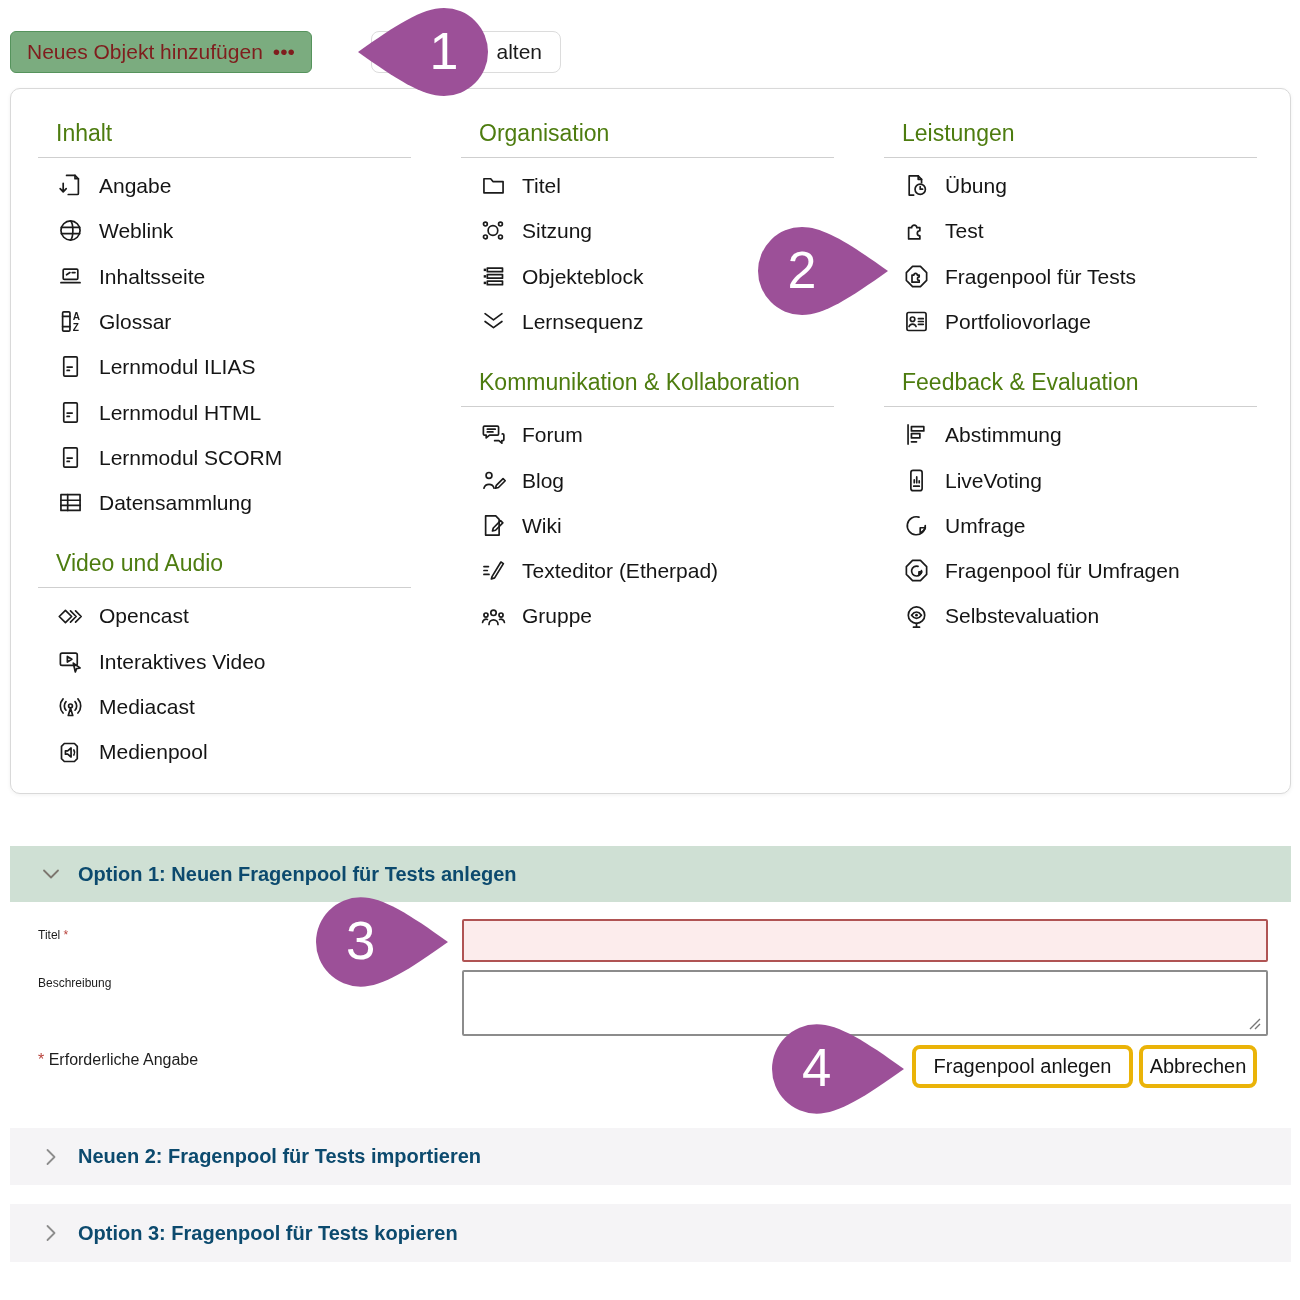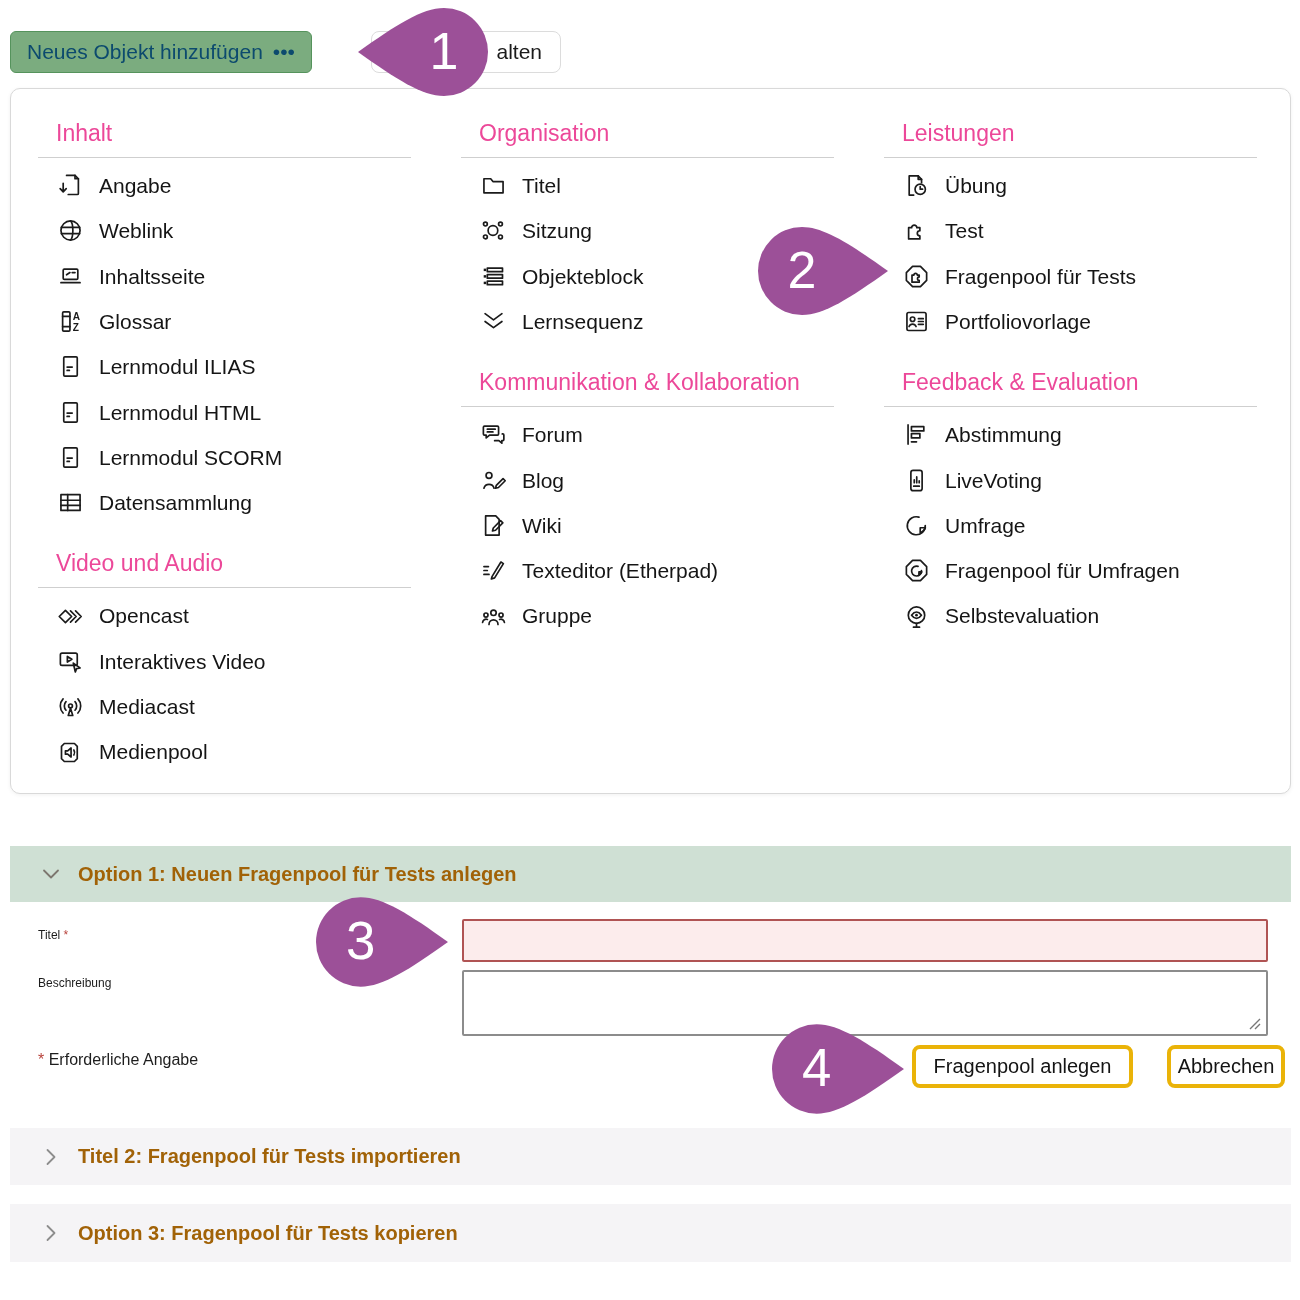--- a/index.html
+++ b/index.html
@@ -1,42 +1,42 @@
 <!DOCTYPE html>
 <html><head>
 <meta charset="utf-8">
 <style>
   html,body{margin:0;padding:0;background:#fff;}
   body{font-family:"Liberation Sans","DejaVu Sans",sans-serif;color:#161616;}
   .page{position:relative;width:1300px;height:1300px;background:#fff;overflow:hidden;}
 
   
   .btn-green{position:absolute;left:10px;top:31px;height:42px;display:flex;align-items:center;gap:10px;
-    padding:0 16px;background:#7bac7f;border:1px solid #55935c;border-radius:6px;font-size:21px;color:#0c4a6e;cursor:pointer;}
+    padding:0 16px;background:#7bac7f;border:1px solid #55935c;border-radius:6px;font-size:21px;color:#7f1d1d;cursor:pointer;}
   .btn-ghost{position:absolute;left:371px;top:31px;width:190px;height:42px;box-sizing:border-box;background:#fff;
     border:1px solid #dcdcdc;border-radius:8px;font-size:21px;color:#1b1b1b;display:flex;align-items:center;
     justify-content:flex-end;padding:0 18px;cursor:pointer;}
 
   
   .menu-panel{position:absolute;left:10px;top:88px;width:1281px;height:706px;box-sizing:border-box;background:#fff;
     border:1px solid #d9d9d9;border-radius:10px;box-shadow:0 1px 4px rgba(0,0,0,.06);
     padding:10px 0 0 27px;display:grid;grid-template-columns:373px 373px 373px;column-gap:50px;align-content:start;}
-  .section-title{font-size:23px;font-weight:400;color:#ec4899;margin:20px 0 10px;padding-left:18px;line-height:1.22;max-width:340px;}
+  .section-title{font-size:23px;font-weight:400;color:#4d7c0f;margin:20px 0 10px;padding-left:18px;line-height:1.22;max-width:340px;}
   .section + .section{margin-top:24px;}
   .section-rule{border:none;border-top:1px solid #cfcfcf;margin:0 0 5px;}
   .menu-list{list-style:none;margin:0;padding:0;}
   .menu-item{display:flex;align-items:center;gap:15px;padding:9px 0 9px 19px;font-size:21px;color:#151515;cursor:pointer;line-height:1.3;}
   .ic{width:27px;height:27px;flex:0 0 27px;}
   .ic path,.ic circle,.ic rect,.ic ellipse,.ic line{stroke:#1b1b1b;stroke-width:1.5;fill:none;stroke-linecap:round;stroke-linejoin:round;}
   .ic .f{fill:#1b1b1b;stroke:none;}
   .ic text{fill:#1b1b1b;stroke:none;font-size:9px;font-weight:bold;font-family:inherit;}
 
   
   .opt-header{position:absolute;left:10px;width:1281px;box-sizing:border-box;display:flex;align-items:center;gap:16px;
-    padding-left:30px;font-weight:bold;color:#a16207;font-size:20px;cursor:pointer;}
+    padding-left:30px;font-weight:bold;color:#0c4a6e;font-size:20px;cursor:pointer;}
   #opt1{top:846px;height:56px;background:#cfe0d4;}
   #opt2{top:1128px;height:57px;background:#f5f4f6;}
   #opt3{top:1204px;height:58px;background:#f5f4f6;}
   .chev{width:22px;height:22px;}
   .chev path{stroke:#7d776f;stroke-width:1.8;fill:none;stroke-linecap:round;stroke-linejoin:round;}
   #opt2 .chev path,#opt3 .chev path{stroke:#8d8d8d;}
 
   .fld-label{position:absolute;left:38px;font-size:12px;color:#1c1c1c;}
   #lbl-titel{top:928px;}
   #lbl-beschr{top:976px;}
@@ -44,21 +44,21 @@
   #inp-titel{position:absolute;left:462px;top:919px;width:806px;height:43px;box-sizing:border-box;background:#fcecec;
     border:2px solid #b05454;border-radius:2px;font-size:20px;padding:0 10px;font-family:inherit;}
   #ta-beschr{position:absolute;left:462px;top:970px;width:806px;height:66px;box-sizing:border-box;background:#fff;
     border:2px solid #8c8c8c;border-radius:2px;resize:none;font-size:20px;padding:6px 10px;font-family:inherit;}
   .resize-glyph{position:absolute;left:1248px;top:1017px;width:14px;height:14px;}
   .resize-glyph path{stroke:#777;stroke-width:1.4;fill:none;}
   #req-note{position:absolute;left:38px;top:1051px;font-size:16px;color:#1d1d1d;}
   .btn-form{position:absolute;top:1045px;height:43px;box-sizing:border-box;background:#fff;border:4px solid #eab308;
     border-radius:8px;font-size:20px;color:#141414;display:flex;align-items:center;justify-content:center;cursor:pointer;}
   #btn-submit{left:912px;width:221px;}
-  #btn-cancel{left:1139px;width:118px;margin-left:28px;}
+  #btn-cancel{left:1139px;width:118px;}
 
   
   .callout{position:absolute;z-index:5;pointer-events:none;}
   .callout svg{width:100%;height:100%;display:block;}
   .callout path{fill:#9c5098;}
   .callout text{fill:#fff;font-size:52px;font-weight:500;font-family:inherit;}
 </style>
 </head>
 <body>
 
@@ -379,21 +379,21 @@
     <span class="req">*</span> <span>Erforderliche Angabe</span>
   </div>
 
   <button class="btn-form" id="btn-submit">Fragenpool anlegen</button>
   <button class="btn-form" id="btn-cancel">Abbrechen</button>
 
   <div class="opt-header" id="opt2">
     <svg class="chev" viewBox="0 0 22 22">
         <path d="M7.5 4l7 7-7 7"></path>
       </svg>
-    <span>Titel 2: Fragenpool für Tests importieren</span>
+    <span>Neuen 2: Fragenpool für Tests importieren</span>
   </div>
   <div class="opt-header" id="opt3">
     <svg class="chev" viewBox="0 0 22 22">
         <path d="M7.5 4l7 7-7 7"></path>
       </svg>
     <span>Option 3: Fragenpool für Tests kopieren</span>
   </div>
 
   <div class="callout" style="left:356px;top:7px;width:132px;height:90px;">
     <svg viewBox="0 0 132 90">

